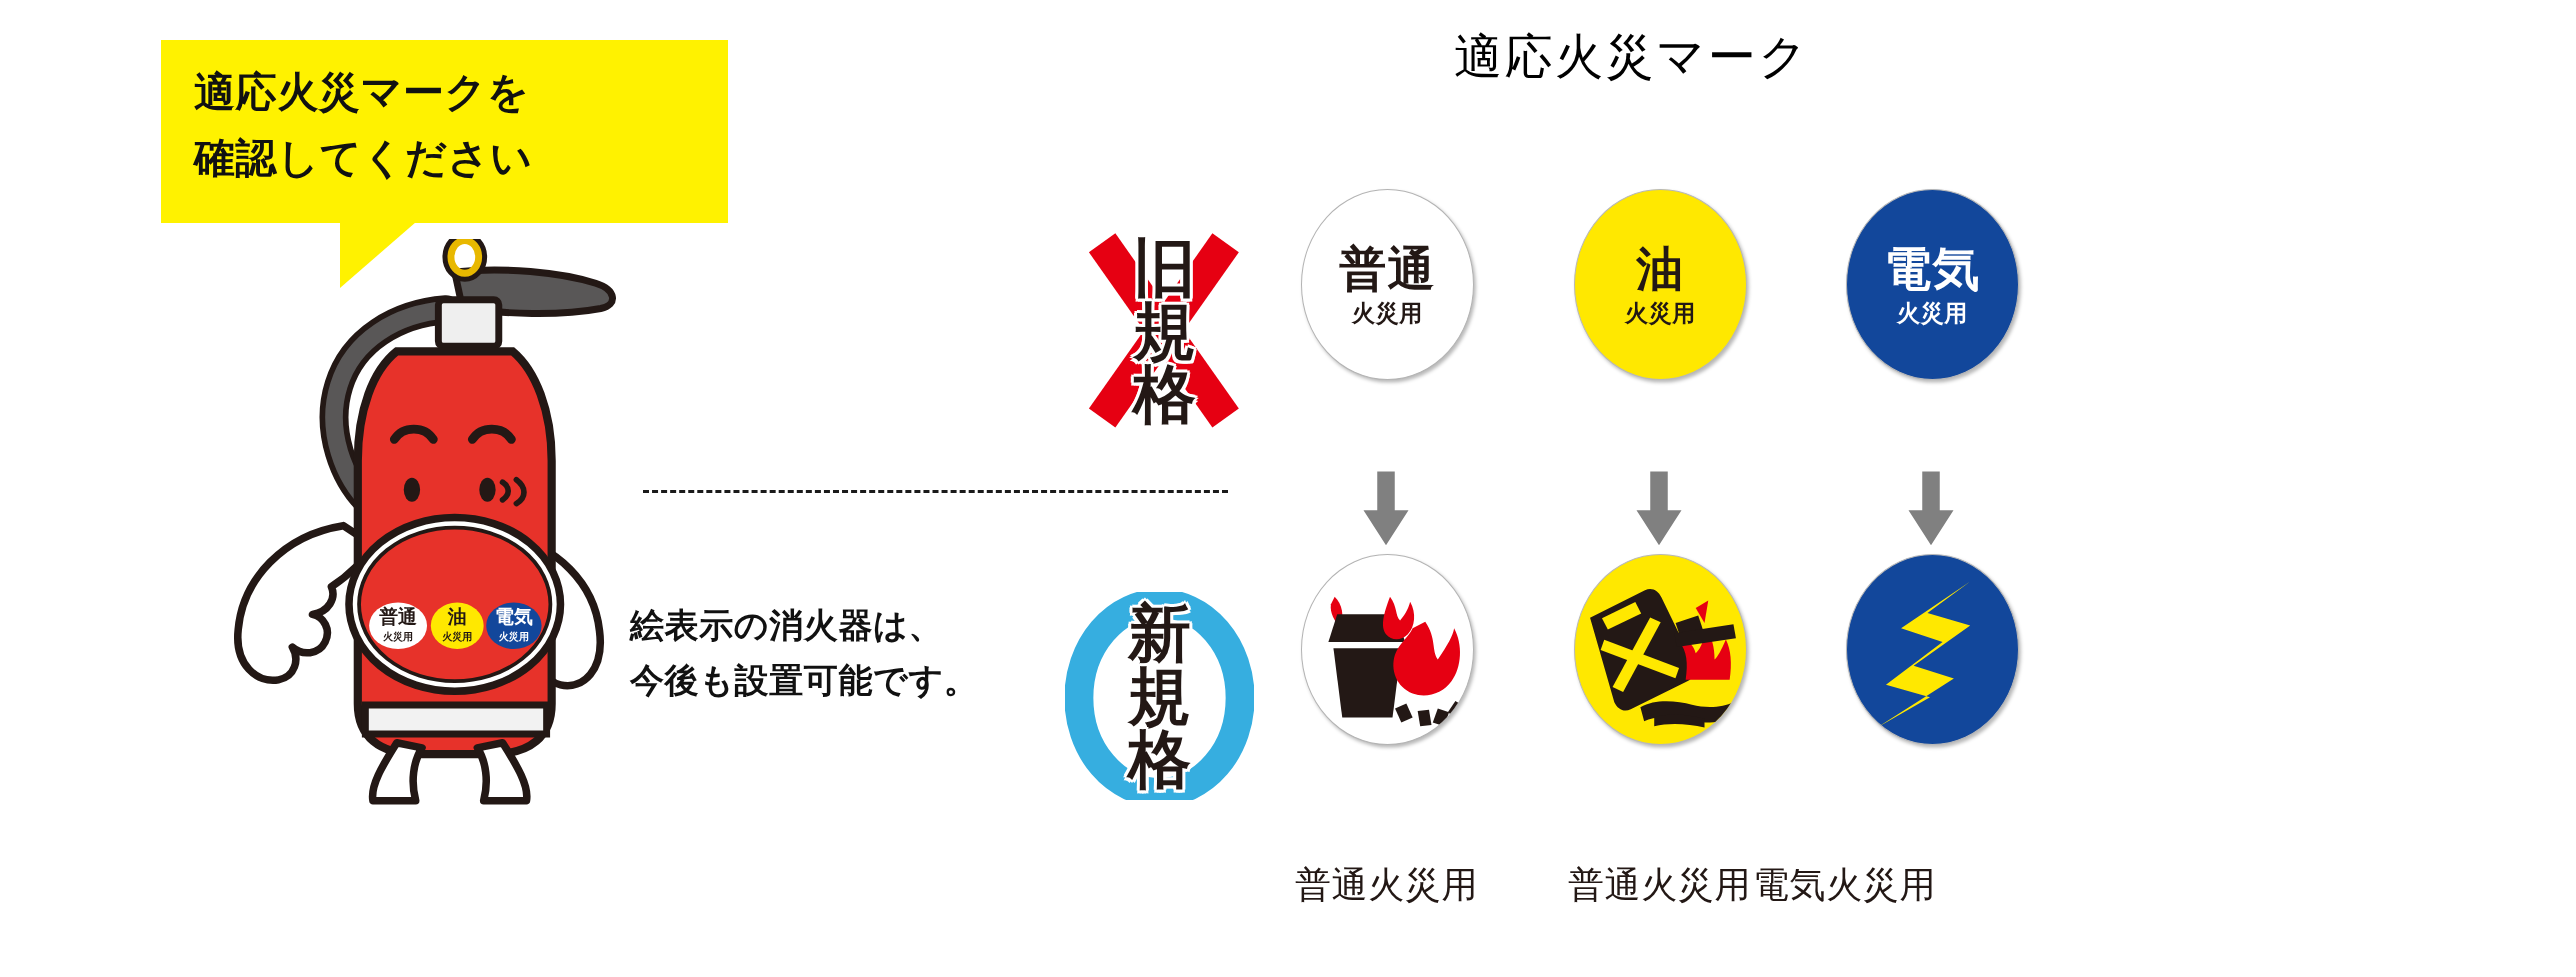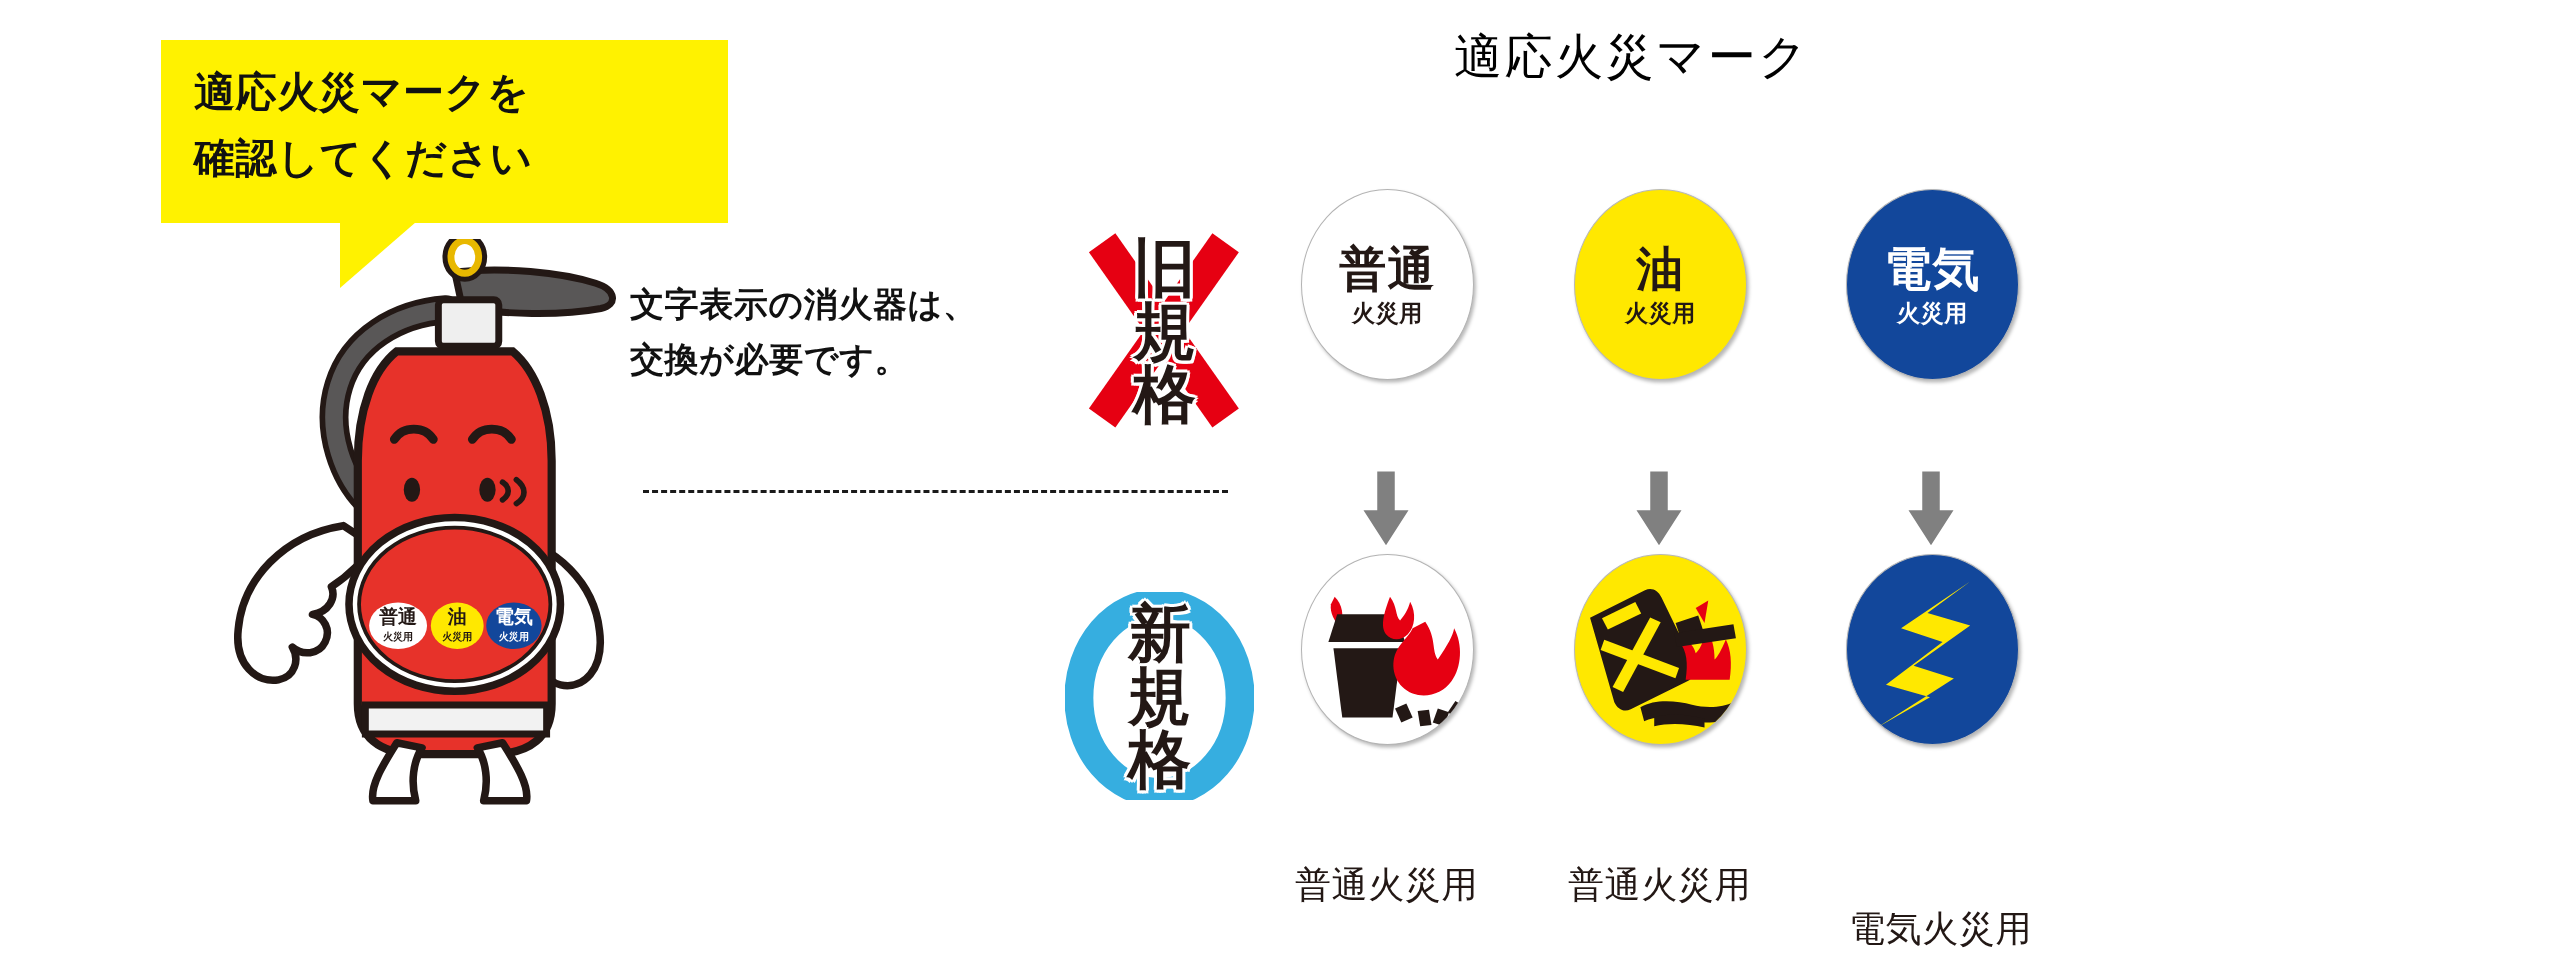--- a/index.html
+++ b/index.html
@@ -95,21 +95,21 @@
   .arr3{left:1906px;}
 
   
   .caption{
     position:absolute;top:861px;
     font-size:36px;font-weight:normal;color:#231815;
     letter-spacing:0.6px;text-align:center;width:189px;
   }
   .cap1{left:1292px;}
   .cap2{left:1565px;}
-  .cap3{left:1846px;margin-top:44px;}
+  .cap3{left:1750px;}
 </style>
 </head>
 <body>
 
 <div class="stage">
 
   <div class="bubble">
     <div class="bubble-text">適応火災マークを
 確認してください</div>
   </div>
@@ -165,23 +165,23 @@
         <ellipse cx="486" cy="614" rx="44" ry="37" fill="#12479B"></ellipse>
         <text x="486" y="610" text-anchor="middle" font-family="'Liberation Sans',sans-serif" font-size="30" font-weight="bold" fill="#FFFFFF">電気</text>
         <text x="486" y="636" text-anchor="middle" font-family="'Liberation Sans',sans-serif" font-size="16" font-weight="bold" fill="#FFFFFF">火災用</text>
       </g>
 
       <path d="M300 800 C 276 838 258 868 262 892 L 330 892 C 322 862 326 830 340 808 Z" fill="#fff" stroke="#231815" stroke-width="12" stroke-linejoin="round"></path>
       <path d="M468 800 C 492 838 510 868 506 892 L 438 892 C 446 862 442 830 428 808 Z" fill="#fff" stroke="#231815" stroke-width="12" stroke-linejoin="round"></path>
     </svg>
   </div>
 
-  <div class="para para-a">文字表示の消火器は、
-交換が必要です。</div>
   <div class="divider"></div>
+  <div class="para para-b">絵表示の消火器は、
+今後も設置可能です。</div>
 
   <div class="title">適応火災マーク</div>
 
   <div class="stamp stamp-old">
     <svg viewBox="0 0 300 330" width="189" height="208" style="position:absolute;left:0;top:0;z-index:1;" aria-hidden="true">
       <path d="M30 40 L72 10 L268 288 L226 318 Z" fill="#E60012"></path>
       <path d="M268 40 L226 10 L30 288 L72 318 Z" fill="#E60012"></path>
     </svg>
     <div class="stamp-chars">
       <span>旧</span>

